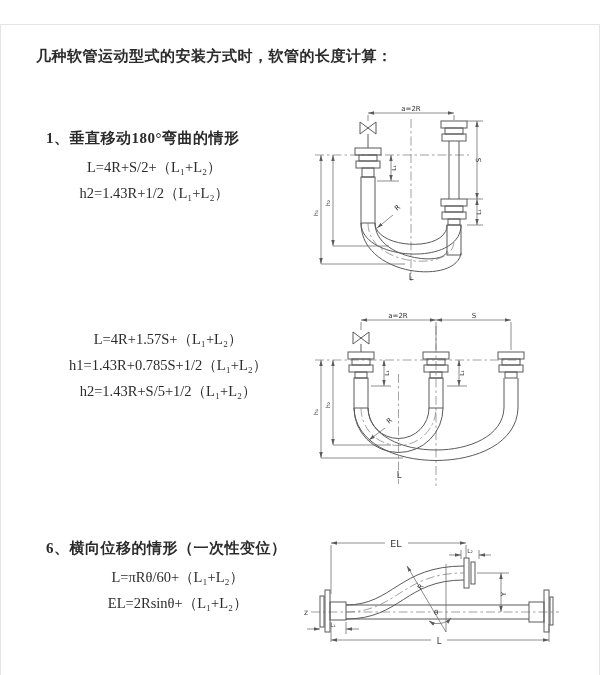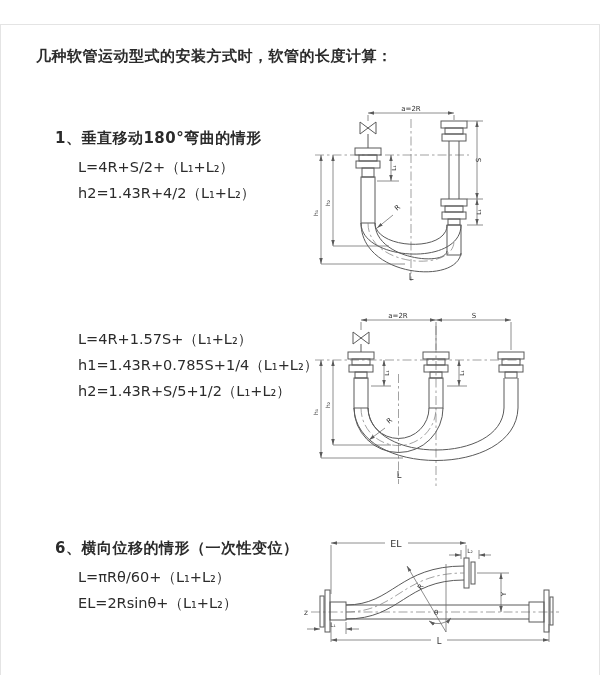--- a/index.html
+++ b/index.html
@@ -1,50 +1,50 @@
 <!DOCTYPE html>
 <html><head>
 <meta charset="utf-8">
 <style>
   html,body{margin:0;padding:0;background:#fff;}
   .page{position:relative;width:600px;height:675px;background:#ffffff;
         border:1px solid #e4e4e4;box-sizing:border-box;overflow:hidden;
         font-family:"DejaVu Sans","Liberation Sans",sans-serif;color:#2b2b2b;margin-top:24px;}
   .title{position:absolute;left:35px;top:22px;font-size:15px;font-weight:bold;letter-spacing:.5px;}
-  .sec{position:absolute;left:54px;}
+  .sec{position:absolute;left:45px;font-family:Liberation Serif, serif;}
   .sec .heading{font-size:15px;font-weight:bold;letter-spacing:.5px;margin-bottom:6px;}
-  .formula{font-size:14.5px;margin-left:23px;line-height:26px;white-space:nowrap;}
+  .formula{font-size:14.5px;margin-left:23px;line-height:26px;white-space:nowrap;text-align:center;}
   .diag{position:absolute;}
   .diag .ln{stroke:#5a5a5a;stroke-width:1;fill:none;}
   .diag .thin{stroke:#6a6a6a;stroke-width:.75;fill:none;}
   .diag .cl{stroke:#7a7a7a;stroke-width:.7;fill:none;stroke-dasharray:9 3 2.5 3;}
   .diag text{fill:#333;stroke:none;font-family:"DejaVu Sans","Liberation Sans",sans-serif;}
   .diag .lbl{font-size:7px;}
   .diag .sm{font-size:5.8px;}
   .diag .big{font-size:8.5px;}
 </style>
 </head>
 <body>
 
 <div class="page">
 
   <div class="title">几种软管运动型式的安装方式时，软管的长度计算：</div>
 
   <section class="sec" style="top:104px;">
     <div class="heading">1、垂直移动180°弯曲的情形</div>
     <div>
       <div class="formula">L=4R+S/2+（L₁+L₂）</div>
-      <div class="formula">h2=1.43R+4/2（L₁+L₂）</div>
+      <div class="formula">h2=1.43R+1/2（L₁+L₂）</div>
     </div>
   </section>
 
   <section class="sec" style="top:301px;">
     <div>
       <div class="formula">L=4R+1.57S+（L₁+L₂）</div>
-      <div class="formula">h1=1.43R+0.785S+1/4（L₁+L₂）</div>
+      <div class="formula">h1=1.43R+0.785S+1/2（L₁+L₂）</div>
       <div class="formula">h2=1.43R+S/5+1/2（L₁+L₂）</div>
     </div>
   </section>
 
   <section class="sec" style="top:514px;">
     <div class="heading">6、横向位移的情形（一次性变位）</div>
     <div>
       <div class="formula">L=πRθ/60+（L₁+L₂）</div>
       <div class="formula">EL=2Rsinθ+（L₁+L₂）</div>
     </div>

